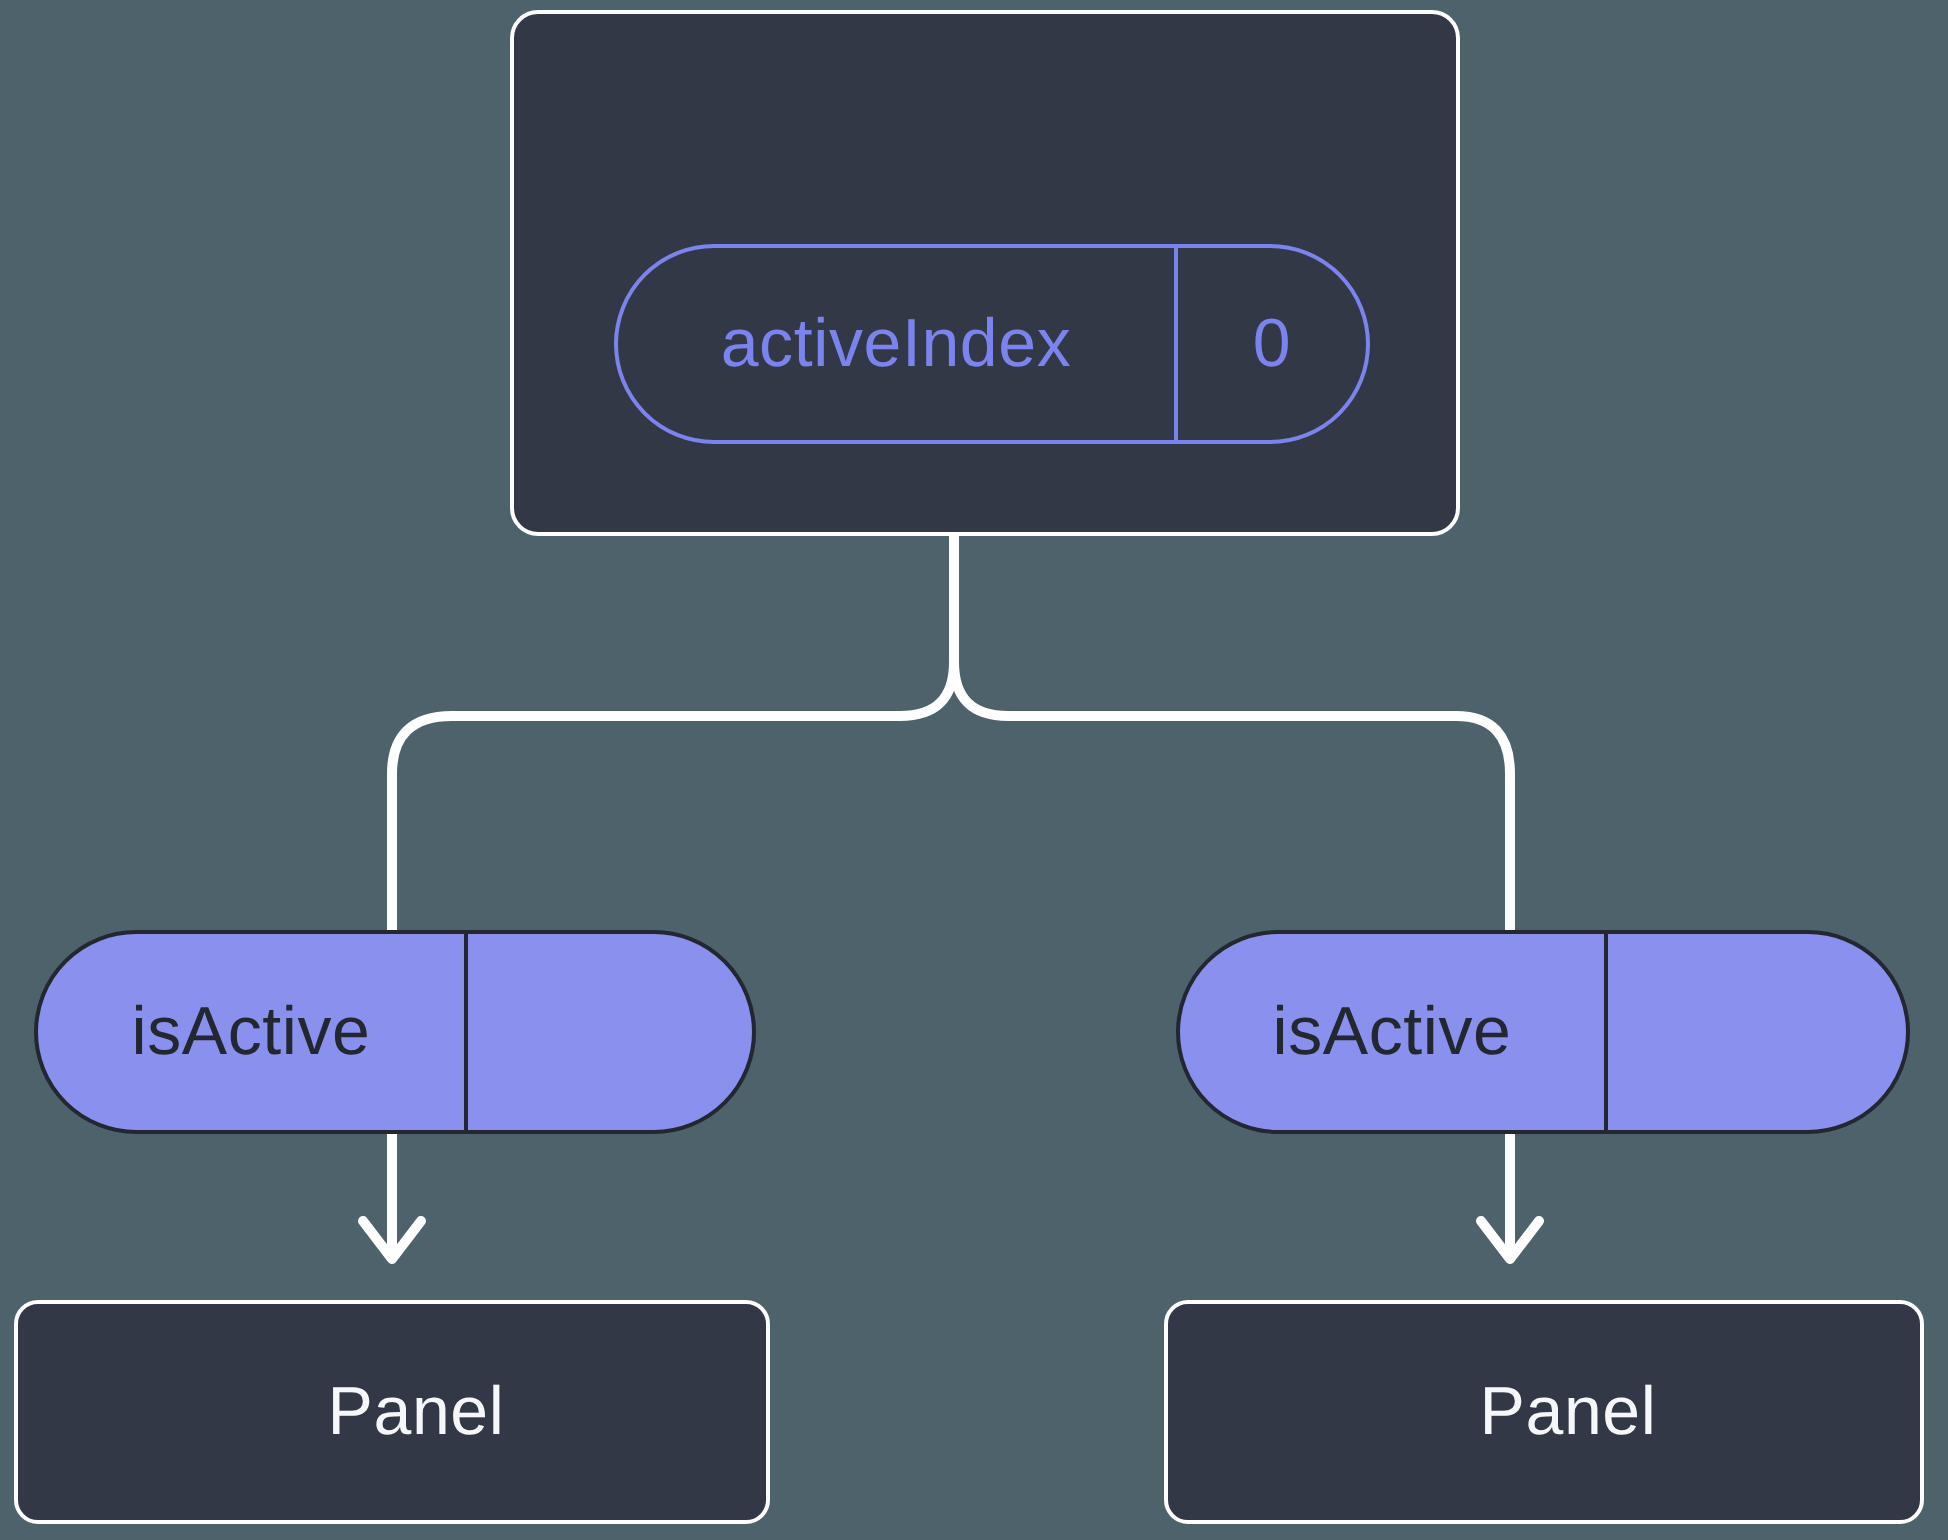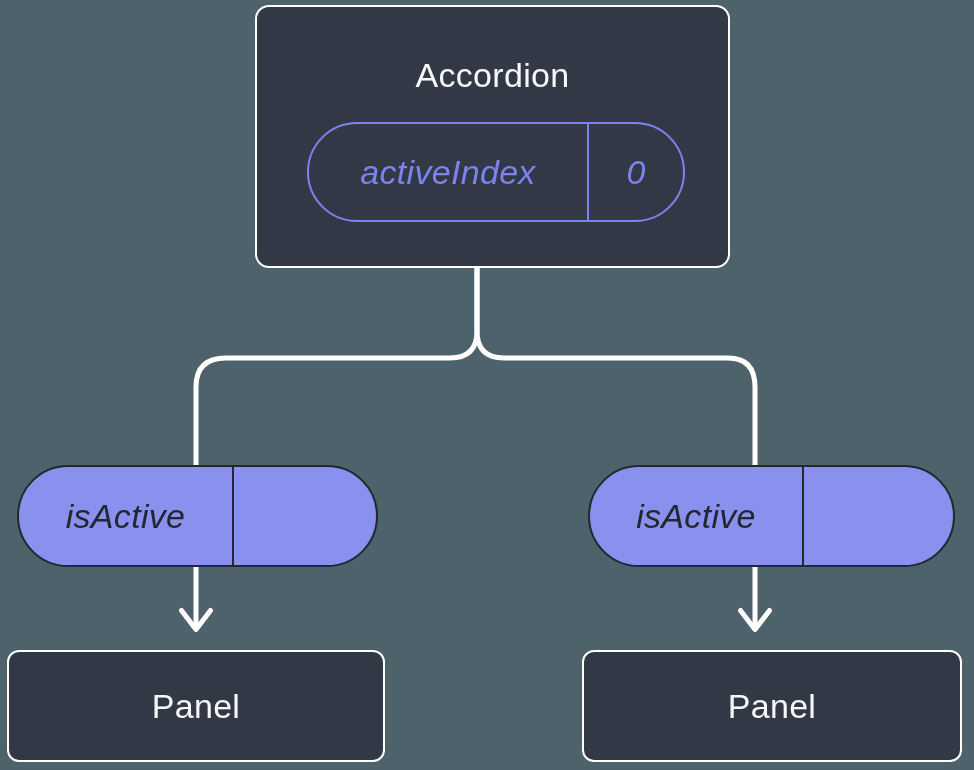--- a/index.html
+++ b/index.html
@@ -60,21 +60,20 @@
     align-items: stretch;
     border-radius: 999px;
     box-sizing: border-box;
     font-size: 34px;
     letter-spacing: 0.3px;
   }
   .pill .cell {
     display: flex;
     align-items: center;
     justify-content: center;
-    font-style: italic;
   }
   .outline-pill {
     left: 50px;
     top: 115px;
     width: 378px;
     height: 100px;
     border: 2.5px solid var(--accent, #7B84EE);
     color: var(--accent, #7B84EE);
     background: transparent;
   }
@@ -111,20 +110,21 @@
   }
   .pill-right .cell.name { width: 212px; }
   .panel-card {
     top: 650px;
     height: 112px;
     border-radius: 12px;
   }
   .panel-card .card-title {
     top: 50%;
     transform: translateY(-50%);
+    margin-left: 12px;
   }
   .panel-left {
     left: 7px;
     width: 378px;
   }
   .panel-right {
     left: 582px;
     width: 380px;
   }
 </style>
@@ -136,21 +136,20 @@
   <svg class="connectors" width="974" height="770" viewBox="0 0 974 770" aria-hidden="true">
     <path class="conn" d="M477 267 L477 331 Q477 358 450 358 L226 358 Q196 358 196 387 L196 469"></path>
     <path class="conn" d="M477 267 L477 331 Q477 358 504 358 L728 358 Q755 358 755 387 L755 469"></path>
     <path class="conn" d="M196 563 L196 627"></path>
     <path class="conn head" d="M181.5 610.5 L196 629.5 L210.5 610.5"></path>
     <path class="conn" d="M755 563 L755 627"></path>
     <path class="conn head" d="M740.5 610.5 L755 629.5 L769.5 610.5"></path>
   </svg>
 
   <div class="card root-card">
-    <div class="card-title">Accordion</div>
     <div class="pill outline-pill">
       <div class="cell name">activeIndex</div>
       <div class="cell value">0</div>
     </div>
   </div>
 
   <div class="pill solid-pill pill-left">
     <div class="cell name">isActive</div>
   </div>
 

